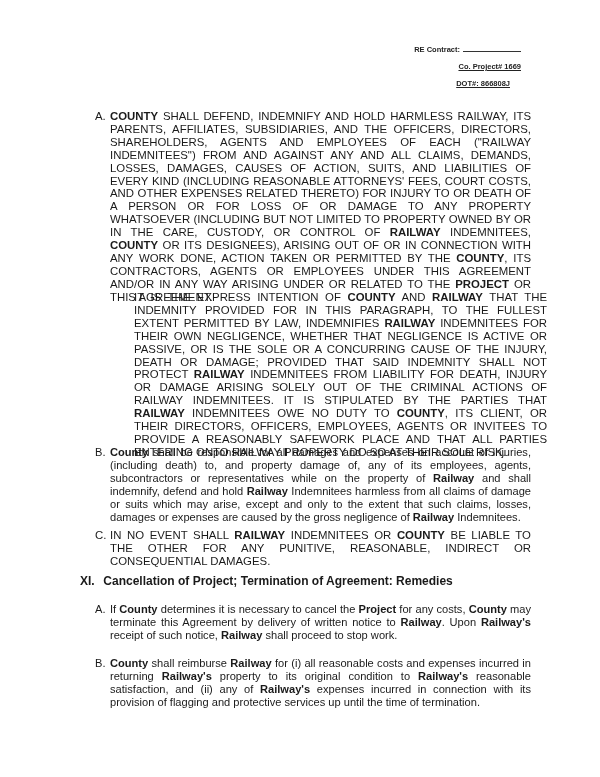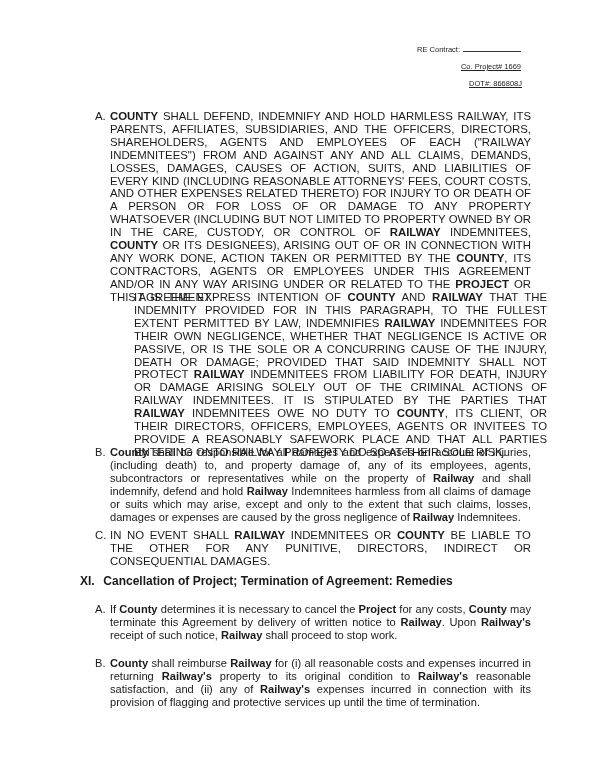--- a/index.html
+++ b/index.html
@@ -1,22 +1,22 @@
 <!DOCTYPE html>
 <html><head>
 <meta charset="utf-8">
 <style>
   html, body { margin: 0; padding: 0; background: #ffffff; }
   body { width: 600px; height: 777px; position: relative; overflow: hidden;
          font-family: "Liberation Sans", sans-serif; color: #1a1a1a; }
-  .hdr { position: absolute; right: 70px; font-size: 7.5px; color: #222; text-align: right; }
+  .hdr { position: absolute; right: 70px; font-size: 7.5px; color: #222; text-align: right; font-weight: bold; }
   .hdr-contract { top: 44px; right: 79px; }
   .hdr-contract .blank { display: inline-block; width: 58px; border-bottom: 1px solid #333; margin-left: 3px; height: 7px; vertical-align: baseline; }
   .hdr-project { top: 62px; right: 79px; text-decoration: underline; }
-  .hdr-dot { top: 79px; right: 78px; text-decoration: underline; }
+  .hdr-dot { top: 79px; right: 90px; text-decoration: underline; }
 
   .item { position: absolute; left: 95px; width: 436px; font-size: 11.4px; line-height: 12.9px; }
   .item .lbl { position: absolute; left: 0; top: 0; }
   .item .txt { margin-left: 15px; text-align: justify; }
   .txt b { font-weight: bold; }
   .para2 { position: absolute; left: 118px; width: 413px; font-size: 11.4px; line-height: 12.9px; text-align: justify; margin-left: 16px; }
   .sec { position: absolute; left: 80px; top: 574px; font-size: 12px; font-weight: bold; }
   .sec .num { display: inline-block; width: 20px; }
   .sm { font-size: 11.1px; line-height: 12.9px; }
 </style>
@@ -38,21 +38,21 @@
 
 <div class="para2" style="top:291px;"><span>IT IS THE EXPRESS INTENTION OF </span><b>COUNTY</b><span> AND </span><b>RAILWAY</b><span> THAT THE INDEMNITY PROVIDED FOR IN THIS PARAGRAPH, TO THE FULLEST EXTENT PERMITTED BY LAW, INDEMNIFIES </span><b>RAILWAY</b><span> INDEMNITEES FOR THEIR OWN NEGLIGENCE, WHETHER THAT NEGLIGENCE IS ACTIVE OR PASSIVE, OR IS THE SOLE OR A CONCURRING CAUSE OF THE INJURY, DEATH OR DAMAGE; PROVIDED THAT SAID INDEMNITY SHALL NOT PROTECT </span><b>RAILWAY</b><span> INDEMNITEES FROM LIABILITY FOR DEATH, INJURY OR DAMAGE ARISING SOLELY OUT OF THE CRIMINAL ACTIONS OF RAILWAY INDEMNITEES.  IT IS STIPULATED BY THE PARTIES THAT </span><b>RAILWAY</b><span> INDEMNITEES OWE NO DUTY TO </span><b>COUNTY</b><span>, ITS CLIENT, OR THEIR DIRECTORS, OFFICERS, EMPLOYEES, AGENTS OR INVITEES TO PROVIDE A REASONABLY SAFEWORK PLACE AND THAT ALL PARTIES ENTERING ONTO RAILWAY PROPERTY DO SO AT THEIR SOLE RISK.</span></div>
 
 <div class="item sm" style="top:446px;">
   <span class="lbl">B.</span>
   <div class="txt"><b>County</b><span> shall be responsible for all damages and expenses on account of injuries, (including death) to, and property damage of, any of its employees, agents, subcontractors or representatives while on the property of </span><b>Railway</b><span> and shall indemnify, defend and hold </span><b>Railway</b><span> Indemnitees harmless from all claims of damage or suits which may arise, except and only to the extent that such claims, losses, damages or expenses are caused by the gross negligence of </span><b>Railway</b><span> Indemnitees.</span></div>
 </div>
 
 <div class="item" style="top:529px;">
   <span class="lbl">C.</span>
-  <div class="txt"><span>IN NO EVENT SHALL </span><b>RAILWAY</b><span> INDEMNITEES OR </span><b>COUNTY</b><span> BE LIABLE TO THE OTHER FOR ANY PUNITIVE, DIRECTORS, INDIRECT OR CONSEQUENTIAL DAMAGES.</span></div>
+  <div class="txt"><span>IN NO EVENT SHALL </span><b>RAILWAY</b><span> INDEMNITEES OR </span><b>COUNTY</b><span> BE LIABLE TO THE OTHER FOR ANY PUNITIVE, REASONABLE, INDIRECT OR CONSEQUENTIAL DAMAGES.</span></div>
 </div>
 
 <div class="sec">
   <span class="num">XI.</span>
   <span>Cancellation of Project; Termination of Agreement: Remedies</span>
 </div>
 
 <div class="item sm" style="top:603px;">
   <span class="lbl">A.</span>
   <div class="txt"><span>If </span><b>County</b><span> determines it is necessary to cancel the </span><b>Project</b><span> for any costs, </span><b>County</b><span> may terminate this Agreement by delivery of written notice to </span><b>Railway</b><span>. Upon </span><b>Railway's</b><span> receipt of such notice, </span><b>Railway</b><span> shall proceed to stop work.</span></div>

